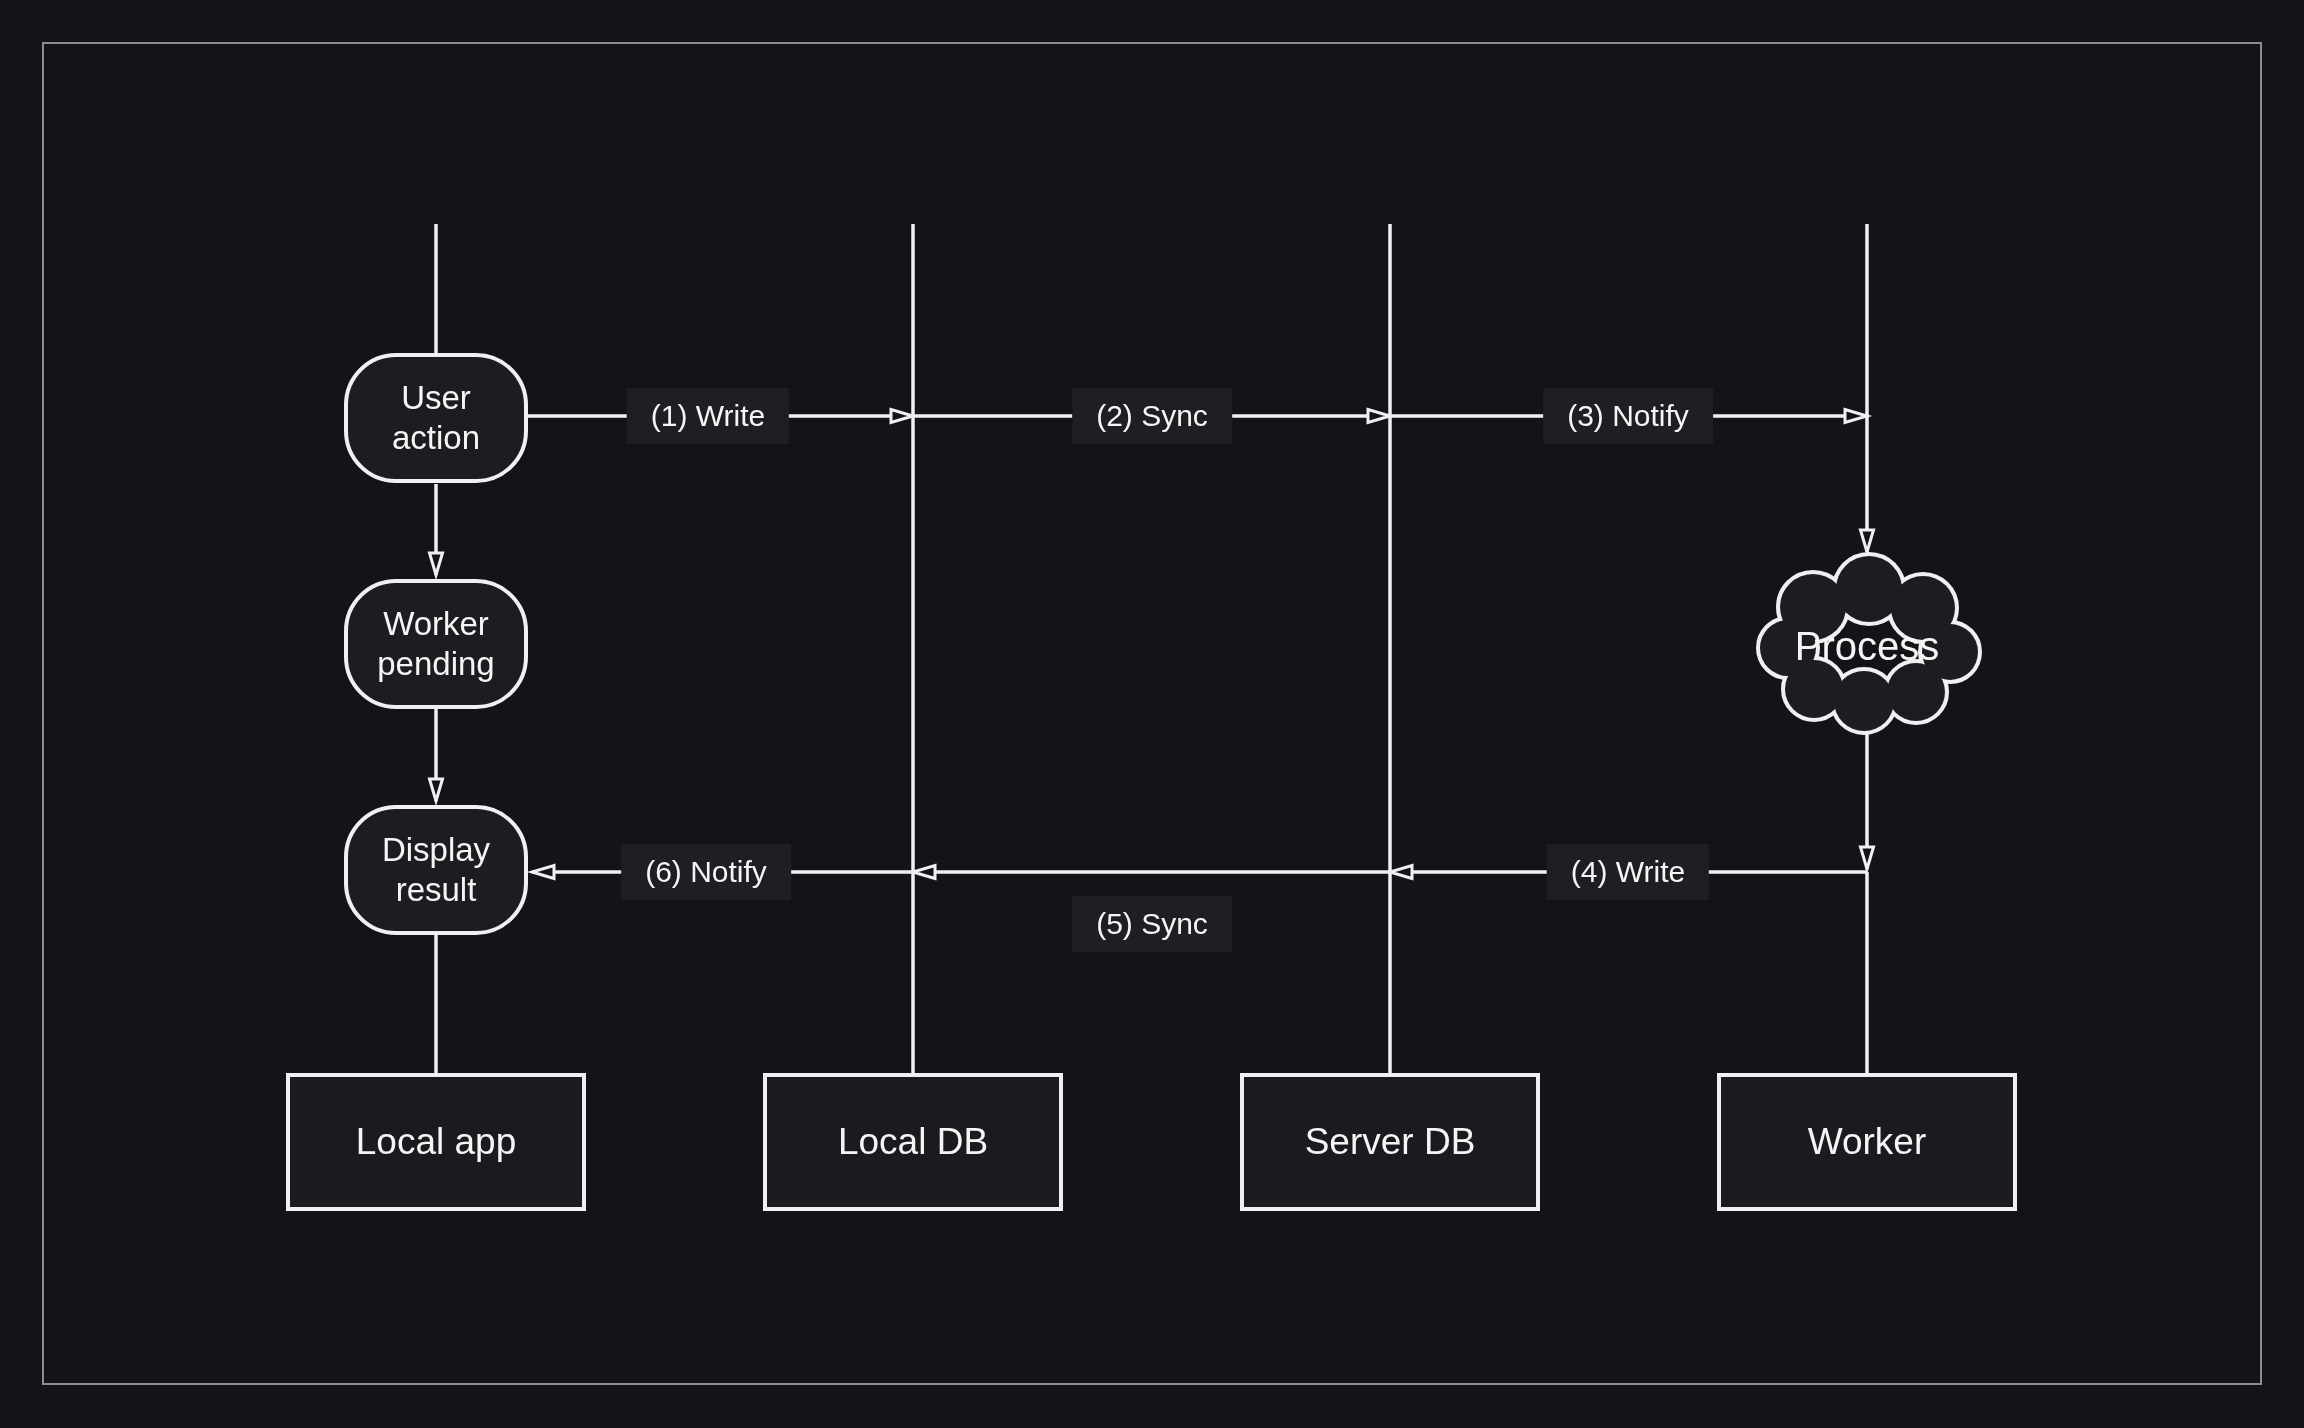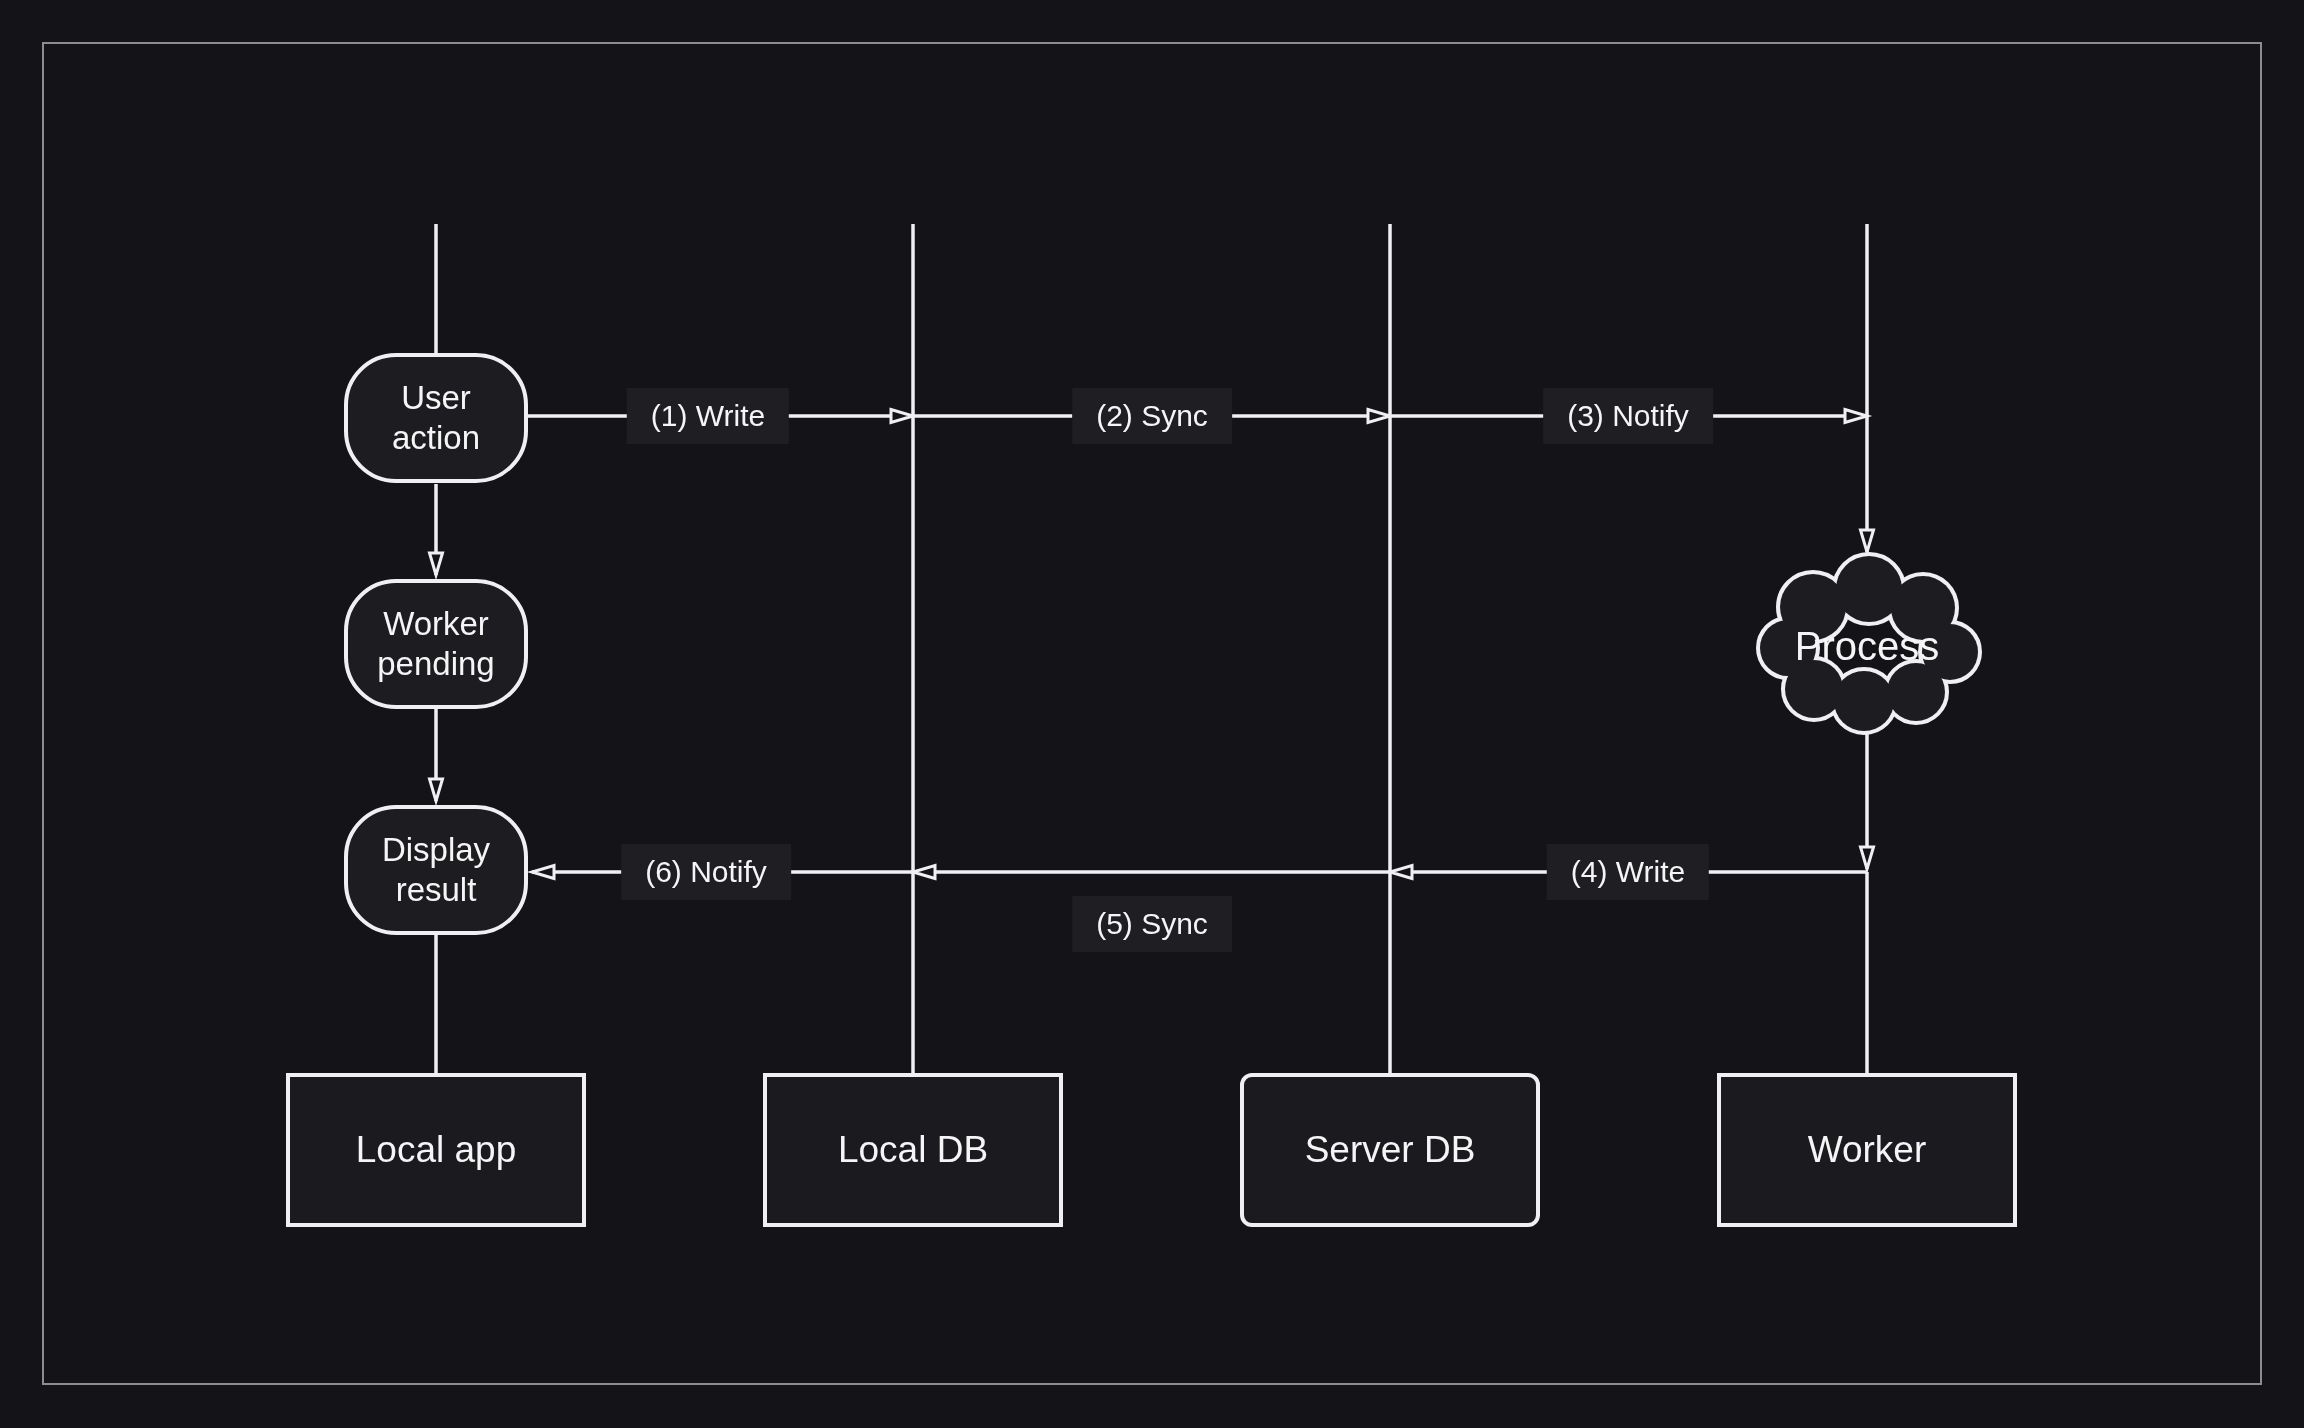--- a/index.html
+++ b/index.html
@@ -33,21 +33,21 @@
   .cloud-cover{fill:var(--node-fill);stroke:none;}
   .node{
     position:absolute;width:184px;height:130px;box-sizing:border-box;
     background:var(--node-fill);
     border:4px solid var(--node-border);
     border-radius:52px;
     display:flex;align-items:center;justify-content:center;text-align:center;
     font-size:33px;line-height:1.22;padding:7px 14px;
   }
   .actor-box{
-    position:absolute;width:300px;height:154px;box-sizing:border-box;top:1073px;
+    position:absolute;width:300px;height:138px;box-sizing:border-box;top:1073px;
     background:var(--box-fill);
     border:4px solid var(--node-border);
     display:flex;align-items:center;justify-content:center;text-align:center;
     font-size:37px;
   }
   .msg-label{
     position:absolute;transform:translate(-50%,-50%);
     background:var(--label-bg);
     padding:11px 24px;
     font-size:30px;white-space:nowrap;
@@ -135,20 +135,20 @@
   <div class="msg-label" style="left:1628px;top:872px;text-align:right;">(4) Write</div>
   <div class="msg-label" style="left:1152px;top:924px;">(5) Sync</div>
   <div class="msg-label" style="left:706px;top:872px;">(6) Notify</div>
 
   <div class="actor-box" style="left:286px;">
     <span>Local app</span>
   </div>
   <div class="actor-box" style="left:763px;">
     <span>Local DB</span>
   </div>
-  <div class="actor-box" style="left:1240px;border-radius:12px;">
+  <div class="actor-box" style="left:1240px;">
     <span>Server DB</span>
   </div>
   <div class="actor-box" style="left:1717px;">
     <span>Worker</span>
   </div>
 
 </div>
 
 </body></html>

